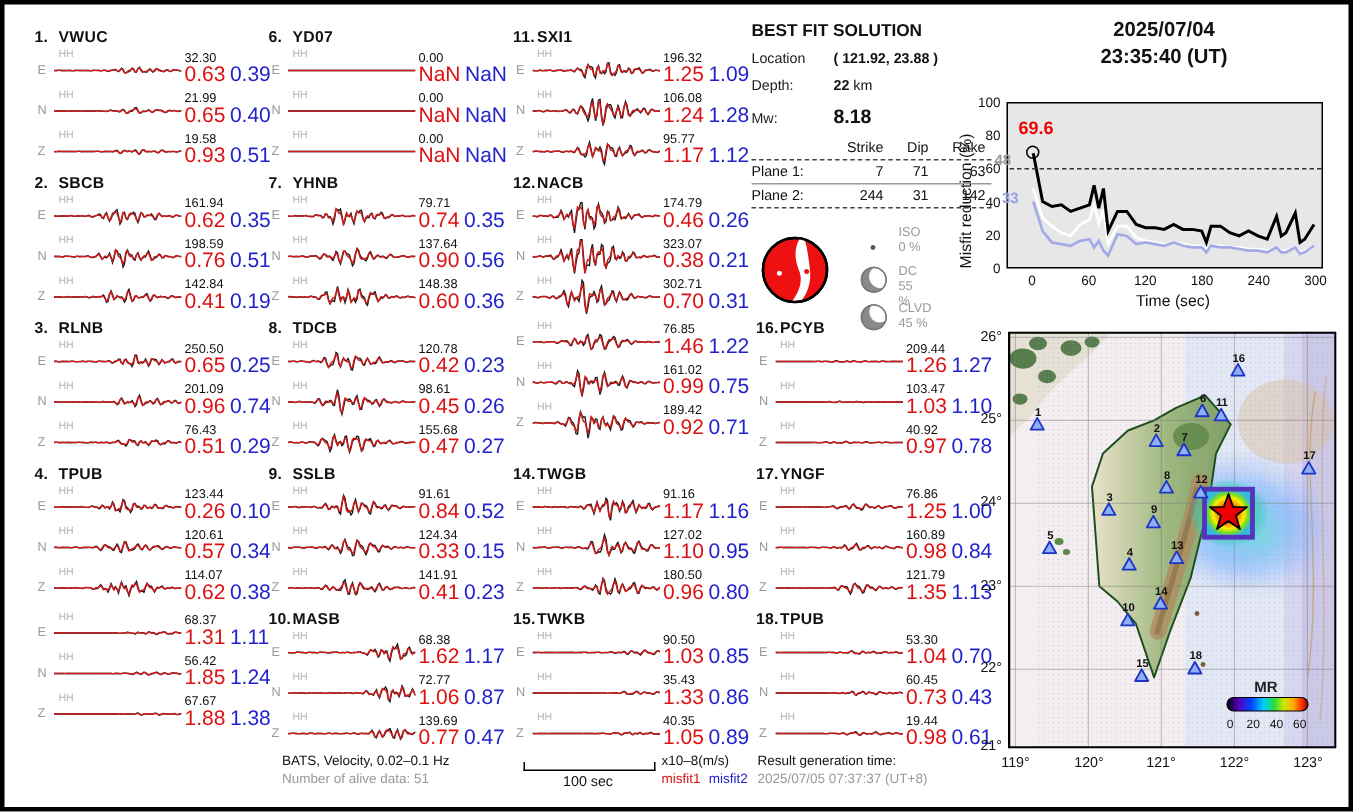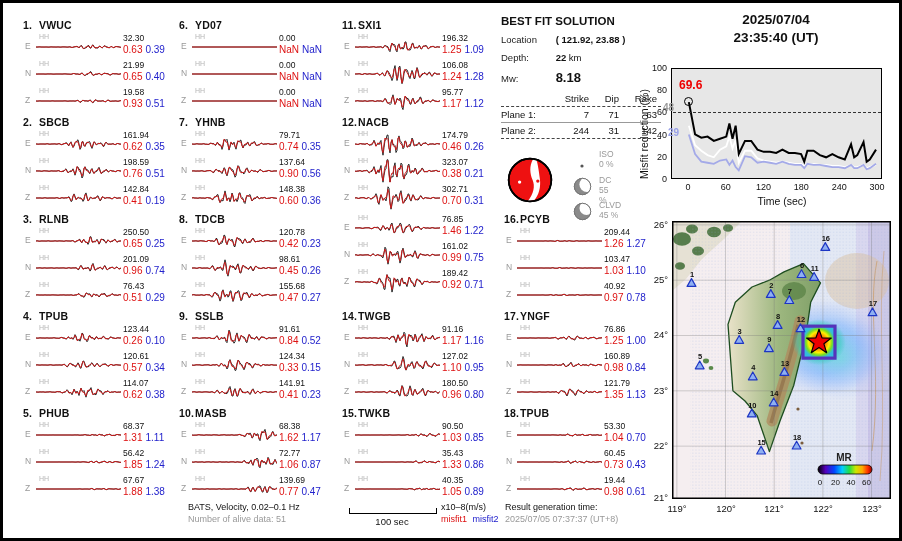--- a/index.html
+++ b/index.html
@@ -9,21 +9,21 @@
   .station{position:absolute;width:152px;height:96px;}
   .st-head{font-size:10.5px;font-weight:bold;letter-spacing:.2px;height:13px;}
   .st-head .num{display:inline-block;width:16px;}
   .trace{position:relative;height:27px;}
   .comp{position:absolute;left:2px;top:9px;font-size:8.5px;color:#999;}
   .hh{position:absolute;left:16px;top:1px;font-size:7px;color:#b5b5b5;}
   .wave{position:absolute;left:13px;top:3px;width:85px;height:24px;}
   .wave svg{display:block;}
   .vals{position:absolute;left:100px;top:1px;width:52px;line-height:11px;white-space:nowrap;}
   .amp{font-size:8.5px;color:#111;}
-  .mis{font-size:10px;}
+  .mis{font-size:14px;}
   .m1{color:#dd1111;}
   .m2{color:#2222cc;margin-left:3px;}
   
   #solution{position:absolute;left:498px;top:12px;width:166px;}
   #sol-title{font-size:11.5px;font-weight:bold;}
   .sol-row{position:relative;font-size:9.5px;margin-top:7px;}
   .sol-lab{display:inline-block;width:52px;color:#222;}
   .sol-val{font-weight:bold;}
   #mw-val{font-size:13px;}
   .ptable{margin-top:6px;font-size:9.5px;width:160px;}
@@ -244,21 +244,20 @@
               <path d="M0 12 L1 12.0 L2 12.1 L3 12.0 L4 11.9 L5 12.0 L6 12.0 L7 11.9 L8 12.0 L9 12.2 L10 12.1 L11 11.9 L12 12.0 L13 11.9 L14 11.8 L15 12.0 L16 12.2 L17 12.1 L18 12.1 L19 12.2 L20 11.9 L21 11.6 L22 11.7 L23 11.9 L24 11.8 L25 12.3 L26 12.9 L27 12.5 L28 11.9 L29 11.9 L30 11.3 L31 10.3 L32 11.5 L33 13.2 L34 12.7 L35 12.5 L36 13.6 L37 11.8 L38 9.5 L39 11.6 L40 13.4 L41 11.8 L42 12.6 L43 14.2 L44 10.8 L45 8.3 L46 11.1 L47 12.5 L48 11.9 L49 14.5 L50 16.0 L51 12.5 L52 10.0 L53 10.6 L54 9.7 L55 9.2 L56 12.5 L57 14.8 L58 13.8 L59 13.4 L60 13.4 L61 10.9 L62 9.1 L63 10.6 L64 11.8 L65 11.8 L66 13.1 L67 14.1 L68 12.5 L69 11.4 L70 11.8 L71 11.5 L72 11.1 L73 12.1 L74 12.7 L75 12.1 L76 11.9 L77 12.1 L78 11.8 L79 11.6 L80 12.2 L81 12.3 L82 12.1 L83 12.0 L84 12.1 L85 11.8" fill="none" stroke="#cc1c1c" stroke-width="1"></path>
             </svg>
           </div>
           <div class="vals">
             <div class="amp">114.07</div>
             <div class="mis"><span class="m1">0.62</span><span class="m2">0.38</span></div>
           </div>
         </div>
       </div>
       <div class="station" style="left: 20px; top: 404px;">
-        <div class="st-head"><span class="num">5.</span><span>PHUB</span></div>
         <div class="trace">
           <span class="comp">E</span>
           <span class="hh">HH</span>
           <div class="wave">
             <svg width="85" height="24" viewBox="0 0 85 24">
               <path d="M0 12 L1 12.0 L2 12.0 L3 12.0 L4 12.0 L5 12.0 L6 12.0 L7 11.9 L8 12.0 L9 12.0 L10 12.0 L11 12.0 L12 12.1 L13 12.0 L14 12.0 L15 12.0 L16 12.0 L17 11.9 L18 12.0 L19 12.0 L20 12.0 L21 12.0 L22 12.0 L23 12.0 L24 12.0 L25 12.0 L26 12.0 L27 12.0 L28 12.0 L29 12.0 L30 12.0 L31 12.0 L32 12.0 L33 12.0 L34 12.0 L35 12.0 L36 12.1 L37 12.0 L38 12.0 L39 11.9 L40 12.0 L41 11.9 L42 11.9 L43 12.1 L44 12.2 L45 12.1 L46 12.1 L47 12.1 L48 11.8 L49 11.5 L50 11.8 L51 12.1 L52 12.1 L53 12.2 L54 12.6 L55 12.2 L56 11.5 L57 11.7 L58 12.1 L59 11.8 L60 11.9 L61 12.7 L62 12.3 L63 11.3 L64 11.5 L65 11.9 L66 11.7 L67 12.0 L68 13.0 L69 12.9 L70 12.0 L71 11.8 L72 11.8 L73 11.2 L74 11.2 L75 12.0 L76 12.5 L77 12.4 L78 12.5 L79 12.6 L80 11.9 L81 11.4 L82 11.6 L83 11.8 L84 11.8 L85 12.1" fill="none" stroke="#151515" stroke-width="0.9"></path>
               <path d="M0 12 L1 12.0 L2 12.0 L3 12.0 L4 12.0 L5 12.0 L6 12.0 L7 12.0 L8 12.0 L9 12.0 L10 12.0 L11 12.0 L12 12.0 L13 12.0 L14 12.0 L15 12.0 L16 12.0 L17 12.0 L18 12.0 L19 12.0 L20 12.0 L21 12.0 L22 12.0 L23 12.0 L24 12.0 L25 12.0 L26 12.0 L27 12.0 L28 12.0 L29 12.0 L30 12.0 L31 12.0 L32 12.0 L33 12.0 L34 12.0 L35 12.0 L36 12.0 L37 12.0 L38 12.0 L39 11.9 L40 12.0 L41 12.0 L42 12.0 L43 12.1 L44 12.2 L45 12.1 L46 12.0 L47 12.0 L48 11.8 L49 11.7 L50 11.9 L51 12.2 L52 12.1 L53 12.2 L54 12.4 L55 12.0 L56 11.5 L57 11.8 L58 12.2 L59 12.0 L60 12.0 L61 12.5 L62 12.1 L63 11.3 L64 11.5 L65 12.1 L66 12.0 L67 12.2 L68 12.8 L69 12.6 L70 11.8 L71 11.6 L72 11.7 L73 11.4 L74 11.5 L75 12.3 L76 12.6 L77 12.3 L78 12.3 L79 12.3 L80 11.7 L81 11.4 L82 11.7 L83 12.0 L84 11.9 L85 12.1" fill="none" stroke="#cc1c1c" stroke-width="1"></path>
             </svg>
           </div>
           <div class="vals">
@@ -992,21 +991,21 @@
     <svg id="mf-svg" viewBox="-27 0 335 100" preserveAspectRatio="none">
         <polyline points="0,52.0 10,70.0 20,75.0 30,79.0 40,81.0 50,74.0 60,71.0 65,62.0 70,73.0 75,65.0 80,86.0 90,75.0 100,75.0 110,82.0 120,84.0 130,85.0 140,86.0 150,85.0 160,86.0 170,87.0 180,87.0 185,89.0 190,87.0 200,87.0 210,88.0 220,88.0 230,89.0 240,89.0 250,90.0 260,88.0 265,90.0 270,90.0 280,88.0 285,91.0 290,90.0 300,88.0" fill="none" stroke="#ffffff" stroke-width="1.8" vector-effect="non-scaling-stroke"></polyline>
         <polyline points="0,60.0 10,78.0 20,85.0 30,86.0 40,87.0 50,84.0 60,83.0 65,88.0 70,84.0 75,90.0 80,93.0 90,80.0 100,81.0 110,86.0 120,85.0 130,86.0 140,87.0 150,85.0 160,87.0 170,88.0 180,88.0 185,91.0 190,87.0 200,88.0 210,88.0 220,89.0 230,90.0 240,90.0 250,91.0 260,88.0 265,91.0 270,91.0 280,88.0 285,92.0 290,91.0 300,87.0" fill="none" stroke="#a4aae8" stroke-width="1.8" vector-effect="non-scaling-stroke"></polyline>
         <polyline points="0,30.4 10,60.0 20,63.0 30,62.0 40,66.0 50,64.0 60,62.0 65,50.0 70,64.0 75,52.0 80,78.0 90,66.0 100,66.0 110,74.0 120,76.0 130,76.0 140,77.0 150,74.0 160,77.0 170,77.0 180,78.0 185,85.0 190,75.0 200,75.0 210,79.0 220,81.0 230,78.0 240,81.0 250,83.0 260,69.0 265,81.0 270,79.0 280,67.0 285,85.0 290,83.0 300,74.0" fill="none" stroke="#000000" stroke-width="2" vector-effect="non-scaling-stroke"></polyline>
       </svg>
   </div>
   <div id="mf-dash"></div>
   <div id="mf-start" style="left: 680.506px; top: 94.244px;"></div>
   <div class="mf-lab0">69.6</div>
   <div class="mf-lab1">48</div>
-  <div class="mf-lab2">29</div>
+  <div class="mf-lab2">33</div>
   <div id="mf-ticks">
       <div class="ylab" style="left: 638px; top: 171px;">0</div>
       <div class="ylab" style="left: 638px; top: 148.8px;">20</div>
       <div class="ylab" style="left: 638px; top: 126.6px;">40</div>
       <div class="ylab" style="left: 638px; top: 104.4px;">60</div>
       <div class="ylab" style="left: 638px; top: 82.2px;">80</div>
       <div class="ylab" style="left: 638px; top: 60px;">100</div>
       <div class="xlab" style="left: 673.006px; top: 179px;">0</div>
       <div class="xlab" style="left: 710.797px; top: 179px;">60</div>
       <div class="xlab" style="left: 748.588px; top: 179px;">120</div>

